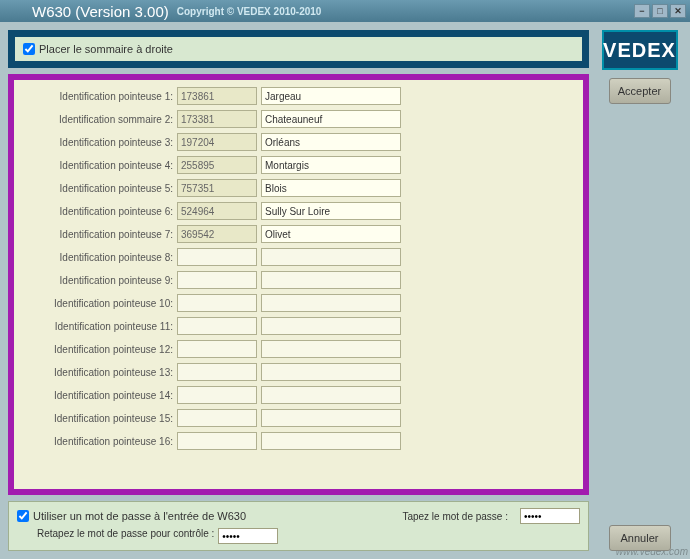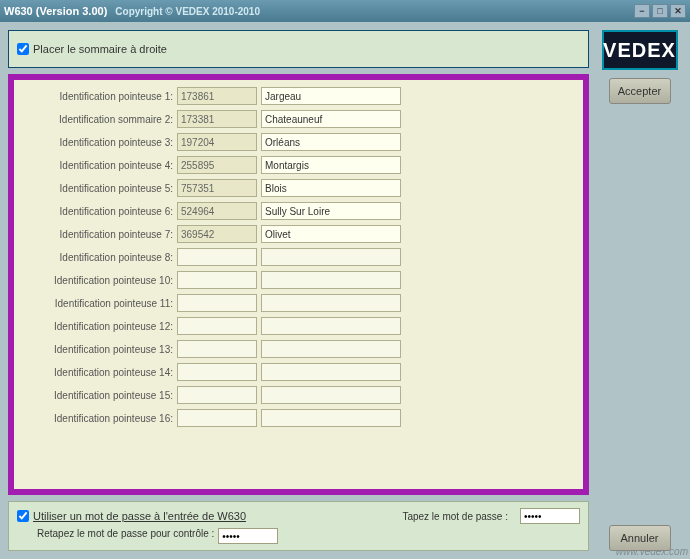--- a/index.html
+++ b/index.html
@@ -25,23 +25,24 @@
       color: white;
       font-size: 11px;
       font-weight: bold;
     }
     .title-bar-left {
       display: flex;
       align-items: center;
       gap: 8px;
     }
     .title-bar-title {
-      font-size: 11px;
-      font-weight: bold;
+      font-size: 15px;
+      font-weight: normal;
       color: white;
+      margin-left: 28px;
     }
     .title-bar-copyright {
       font-size: 10px;
       color: #d0e8f0;
     }
     .title-bar-buttons {
       display: flex;
       gap: 2px;
     }
     .title-btn {
@@ -70,22 +71,22 @@
     .left-panel {
       flex: 1;
       display: flex;
       flex-direction: column;
       gap: 6px;
     }
 
     
     .options-box {
       background: #d8e8d0;
-      border: 1px solid #0c4a6e;
-      padding: 12px 8px;
+      border: 7px solid #0c4a6e;
+      padding: 6px 8px;
       display: flex;
       align-items: flex-start;
       gap: 6px;
     }
     .checkbox-label {
       display: flex;
       align-items: center;
       gap: 4px;
       font-size: 11px;
       color: #333;
@@ -188,21 +189,21 @@
     
     .right-panel {
       width: 85px;
       display: flex;
       flex-direction: column;
       align-items: center;
       gap: 8px;
     }
 
     .vedex-logo {
-      background: #0f172a;
+      background: #0c4a6e;
       width: 76px;
       height: 40px;
       display: flex;
       align-items: center;
       justify-content: center;
       border: 2px solid #008fa8;
     }
 
     .vedex-text {
       font-size: 20px;
@@ -302,20 +303,25 @@
             <span class="form-label">Identification pointeuse 7:</span>
             <input type="text" class="form-input-id" value="369542" style="">
             <input type="text" class="form-input-name" value="Olivet" style="">
           </div>
           <div class="form-row">
             <span class="form-label">Identification pointeuse 8:</span>
             <input type="text" class="form-input-id form-input-empty" style="">
             <input type="text" class="form-input-name form-input-empty" style="">
           </div>
           <div class="form-row">
+            <span class="form-label">Identification pointeuse 9:</span>
+            <input type="text" class="form-input-id form-input-empty" style="">
+            <input type="text" class="form-input-name form-input-empty" style="">
+          </div>
+          <div class="form-row">
             <span class="form-label">Identification pointeuse 10:</span>
             <input type="text" class="form-input-id form-input-empty" style="">
             <input type="text" class="form-input-name form-input-empty" style="">
           </div>
           <div class="form-row">
             <span class="form-label">Identification pointeuse 11:</span>
             <input type="text" class="form-input-id form-input-empty" style="">
             <input type="text" class="form-input-name form-input-empty" style="">
           </div>
           <div class="form-row">
@@ -341,21 +347,21 @@
           <div class="form-row">
             <span class="form-label">Identification pointeuse 16:</span>
             <input type="text" class="form-input-id form-input-empty" style="">
             <input type="text" class="form-input-name form-input-empty" style="">
           </div>
         </div>
     </div>
 
     <div class="password-box">
       <div class="password-row">
-        <label class="checkbox-label" style="flex:1;text-decoration:underline;">
+        <label class="checkbox-label" style="flex:1;">
           <input type="checkbox" class="checkbox-input" checked="" style="">
           <span>Utiliser un mot de passe à l'entrée de W630</span>
         </label>
         <span class="password-label" style="margin-right:4px;margin-left:16px;">Tapez le mot de passe :</span>
         <input type="password" class="password-input" value="*****" style="">
       </div>
       <div class="password-confirm-row">
         <span class="password-label">Retapez le mot de passe pour contrôle :</span>
         <input type="password" class="password-input" value="*****" style="">
       </div>

